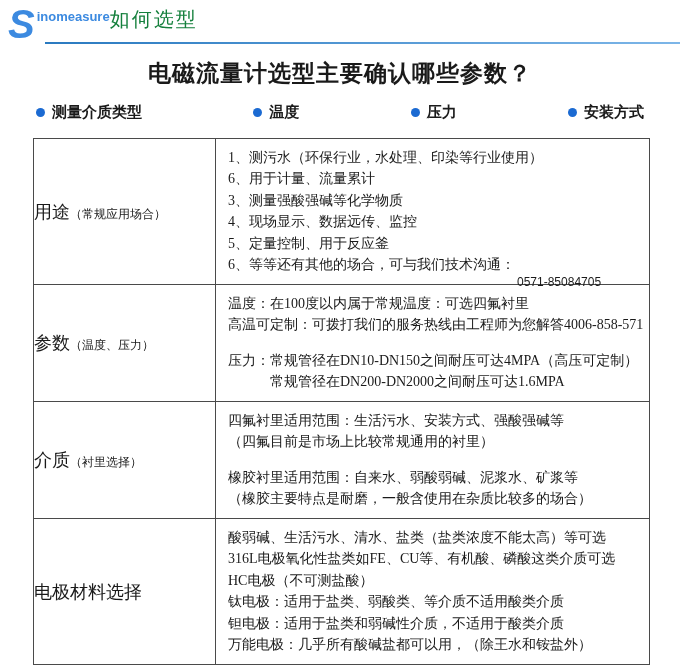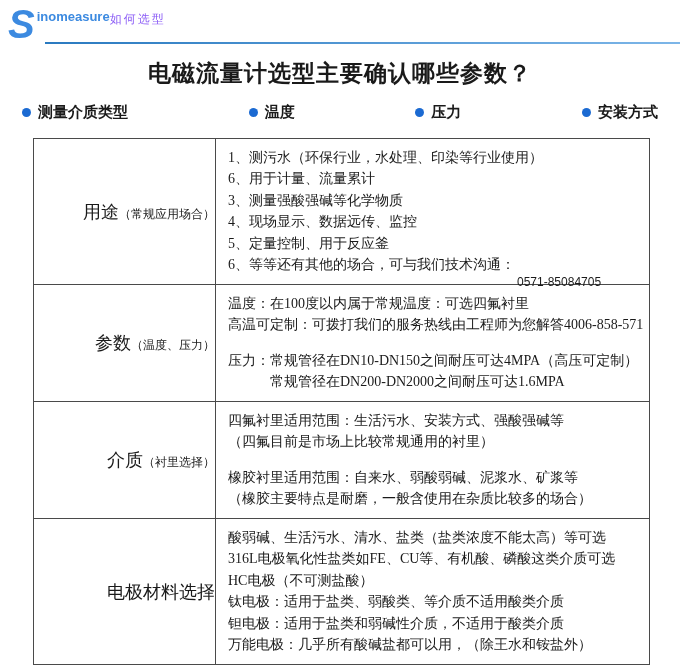--- a/index.html
+++ b/index.html
@@ -24,52 +24,52 @@
     font-family:"Liberation Sans","DejaVu Sans",sans-serif;
     font-size:40px;font-weight:bold;font-style:italic;
     color:var(--logo-blue);line-height:36px;
   }
   .logo-col{display:flex;flex-direction:row;margin-left:2px;margin-top:4px;}
   .logo-brand{
     font-family:"Liberation Sans","DejaVu Sans",sans-serif;
     font-size:13px;color:var(--logo-blue);line-height:14px;font-weight:bold;
   }
   .logo-tagline{
-    font-size:12px;color:#8b5cf6;letter-spacing:2px;line-height:18px;
+    font-size:20px;color:#15803d;letter-spacing:2px;line-height:18px;
   }
   .header-rule{
     position:absolute;left:45px;right:0;top:42px;height:2px;
     background:linear-gradient(to right,#2a7ac0,#7db6e8);
   }
 
   
   .title{
     margin-top:12px;text-align:center;
     font-size:23px;font-weight:bold;letter-spacing:1px;
   }
 
   
   .bullets{
     display:flex;justify-content:space-between;align-items:center;
-    padding:0 22px;margin-top:12px;height:22px;text-align:right;
+    padding:0 36px;margin-top:12px;height:22px;text-align:right;
   }
   .bullet{display:flex;align-items:center;}
   .dot{
     width:9px;height:9px;border-radius:50%;
     background:var(--accent);margin-right:7px;flex:0 0 auto;
   }
   .bullet-label{font-size:15px;font-weight:bold;white-space:nowrap;}
 
   
   .spec{
     width:617px;margin:15px 0 0 33px;
     border-collapse:collapse;table-layout:fixed;
   }
   .spec td{border:1px solid var(--border);vertical-align:middle;}
-  .cell-header{width:182px;text-align:right;}
+  .cell-header{width:182px;text-align:left;}
   .row-main{font-size:18px;}
   .row-note{font-size:12px;}
   .cell-content{padding:8px 0 8px 12px;}
   .line{
     height:21.5px;display:flex;align-items:center;
     font-size:14px;white-space:nowrap;
   }
   .line.blank{height:14px;}
   .phone{
     font-size:12px;

